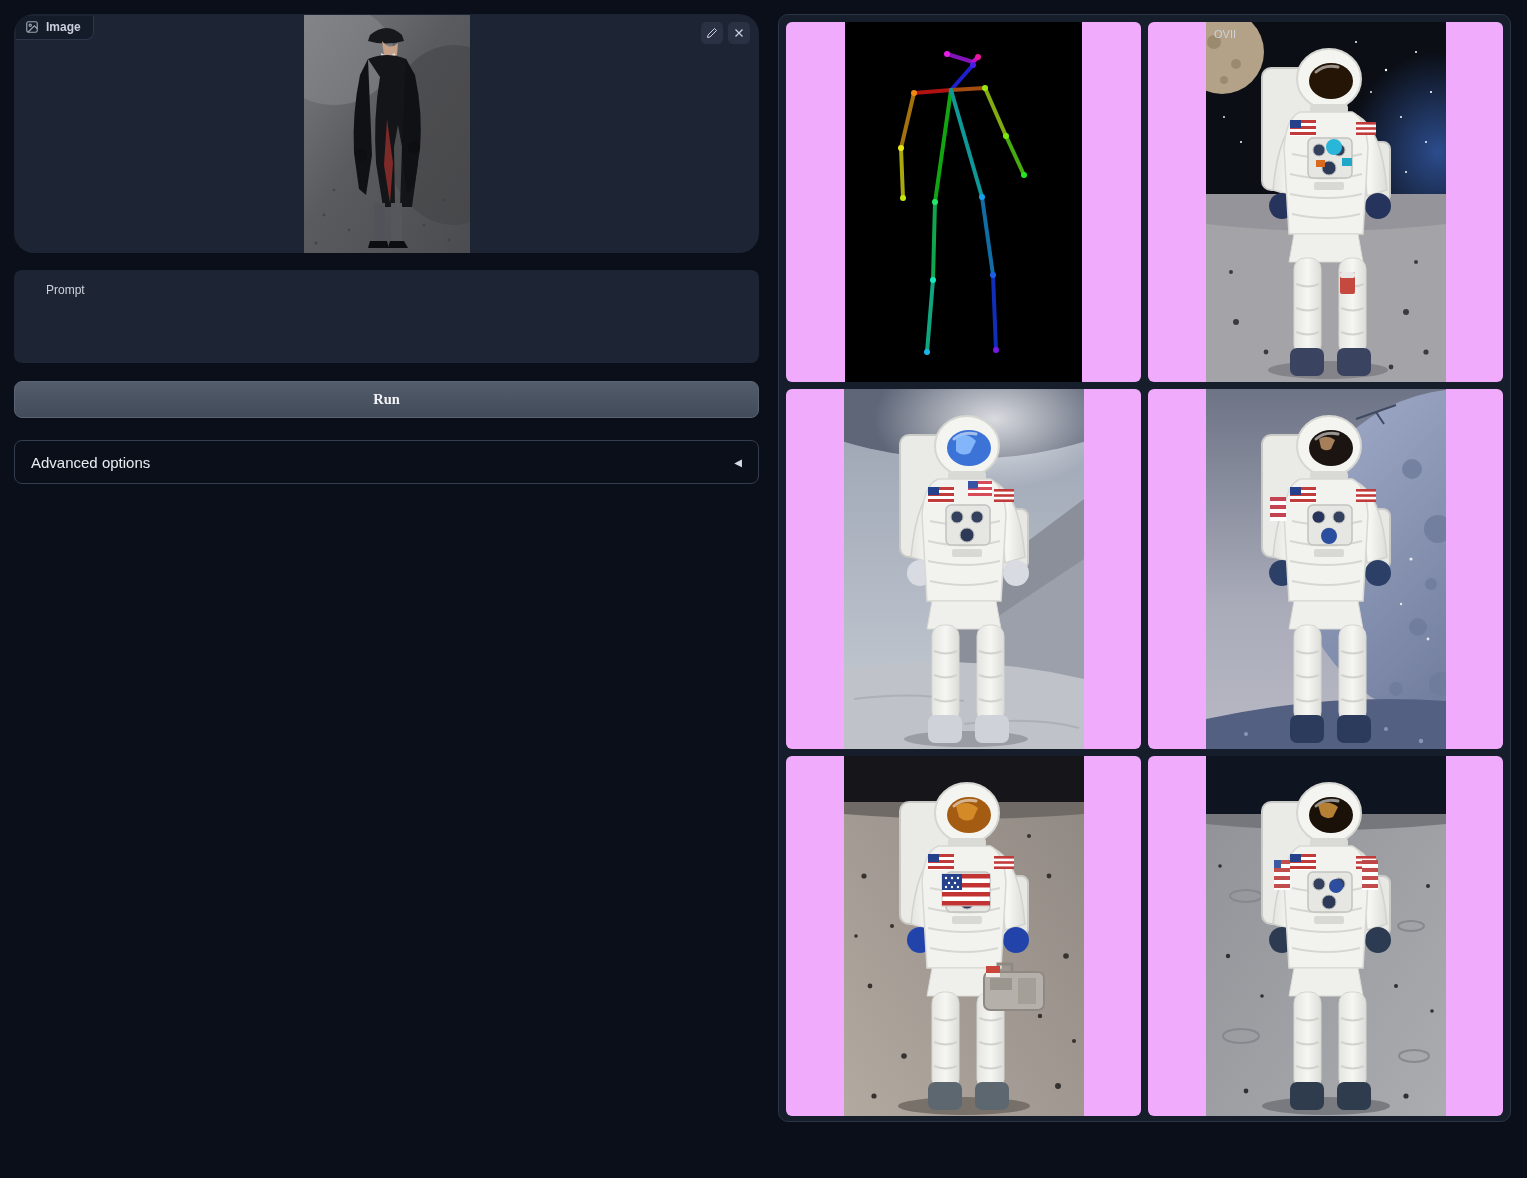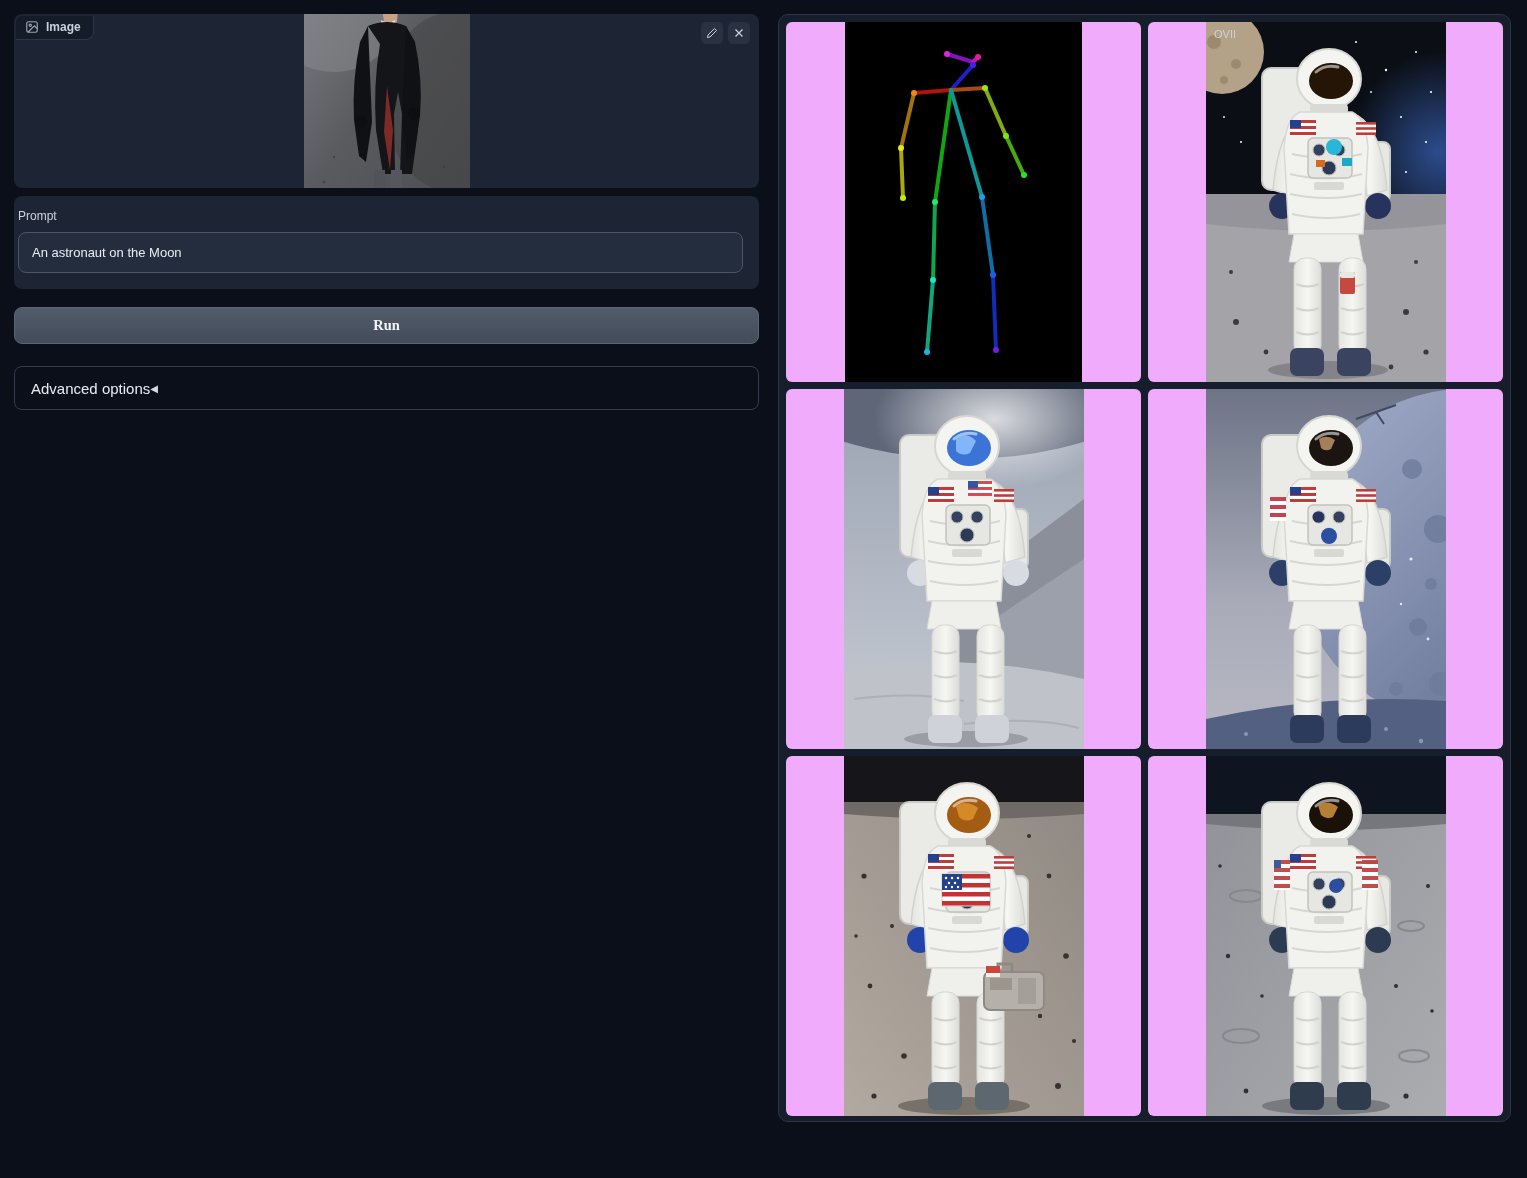--- a/index.html
+++ b/index.html
@@ -6,48 +6,48 @@
   html,body { width:1527px; height:1178px; background:#0b0f19; overflow:hidden;
               font-family:"Liberation Sans", sans-serif; }
   .page { width:1527px; height:1178px; padding:14px 16px 12px 14px; }
   .app-title { color:#f4f6f9; font-size:21px; font-weight:700; letter-spacing:.2px;
                padding-left:2px; margin-bottom:21px; }
   .layout { display:flex; gap:19px; align-items:flex-start; }
   .left-col { width:745px; flex:0 0 745px; }
 
   
   .panel { background:#1d2433; border-radius:8px; position:relative; }
-  .image-panel { height:174px; overflow:hidden; }
+  .image-panel { height:239px; overflow:hidden;border-radius:20px; }
   .label-tab { position:absolute; top:2px; left:2px; display:flex; align-items:center; gap:7px;
                background:#141b29; border:1px solid #2c3749; border-top:none; border-left:none;
                border-radius:7px 0 8px 0; padding:4px 12px 5px 9px; z-index:3; }
   .label-tab span { color:#c9d0db; font-size:12px; font-weight:600; }
   .label-tab svg { display:block; }
   .img-actions { position:absolute; top:8px; right:9px; display:flex; gap:5px; z-index:3; }
   .icon-btn { width:22px; height:22px; border:none; border-radius:5px; background:#2a3142;
               color:#cdd3dd; display:flex; align-items:center; justify-content:center; cursor:pointer; }
   .icon-btn svg { display:block; }
   .person-wrap { width:100%; height:100%; display:flex; align-items:center; justify-content:center; }
   .person-wrap svg { height:238px; width:auto; display:block; }
 
   
-  .prompt-panel { margin-top:8px; height:93px; padding:13px 16px 14px 4px; }
+  .prompt-panel { margin-top:17px; height:93px; padding:13px 16px 14px 32px; }
   .prompt-label { display:block; color:#cdd3dd; font-size:12px; margin-bottom:9px; }
   .prompt-input { width:100%; height:41px; background:#232d3d; border:1px solid #4a5566;
                   border-radius:8px; color:#e9edf2; font-size:13px; padding:0 13px;
                   font-family:"Liberation Sans", sans-serif; outline:none; }
 
   
   .run-btn { margin-top:18px; width:100%; height:37px; border-radius:8px; cursor:pointer;
              border:1px solid #5b6474; background:linear-gradient(to bottom,#535c6b,#424b59);
              color:#f2f4f7; font-size:14.5px; font-weight:700; font-family:Liberation Serif, serif; }
 
   
   .accordion { margin-top:22px; height:44px; border:1px solid #333d4f; border-radius:8px;
-               display:flex; align-items:center; 
+               display:flex; align-items:center; justify-content:space-between;
                padding:12px 16px; cursor:pointer; }
   .accordion-label { color:#e8ecf2; font-size:15px; }
   .accordion-tri { color:#d6dbe3; font-size:10px; }
 
   
   .gallery { width:735px; height:1108px; background:#161d2b; border:1px solid #2b3548;
              border-radius:10px; padding:7px; display:grid;
              grid-template-columns:1fr 1fr; grid-auto-rows:360px; gap:7px; }
   .cell { background:#f0abfc; border-radius:6px; overflow:hidden; display:flex;
           align-items:center; justify-content:center; cursor:pointer; }
@@ -198,21 +198,20 @@
               <path d="M66 226 h17 l2 7 h-21 z" fill="#0c0d0f"></path>
               <path d="M86 226 h14 l4 7 h-20 z" fill="#0c0d0f"></path>
             </g>
           </svg>
         </div>
       </div>
 
       
       <div class="panel prompt-panel">
         <label class="prompt-label">Prompt</label>
-        <input class="prompt-input" value="An astronaut on the Moon" style="">
       </div>
 
       
       <button class="run-btn">Run</button>
 
       
       <div class="accordion">
         <span class="accordion-label">Advanced options</span>
         <span class="accordion-tri">◀</span>
       </div>

